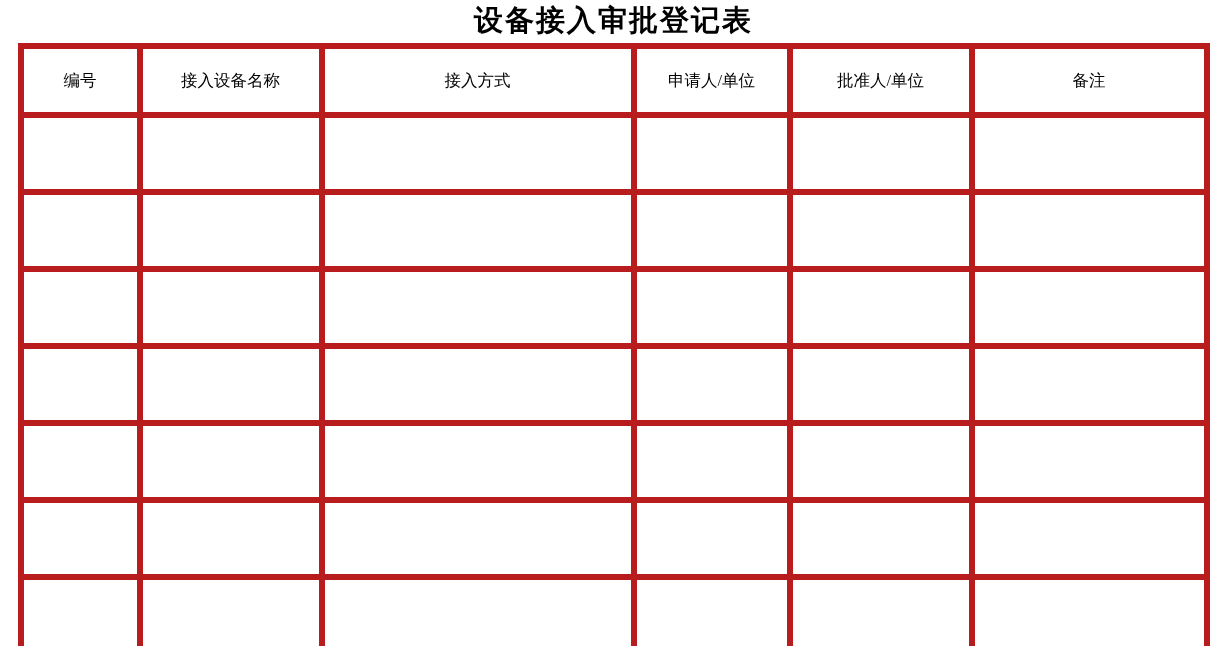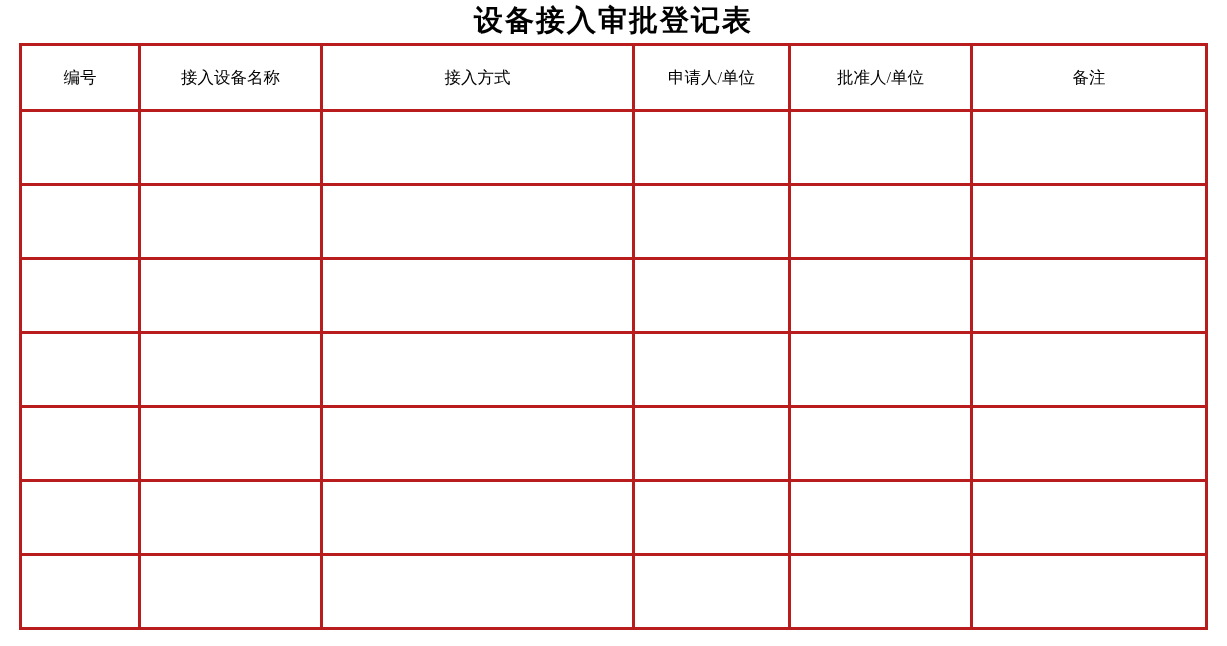--- a/index.html
+++ b/index.html
@@ -30,21 +30,21 @@
     padding-bottom: 8px;
     font-family: "Liberation Serif", "DejaVu Serif", serif;
   }
   table.reg-table {
     border-collapse: collapse;
     margin: 0 auto;
     width: 1186px;
     table-layout: fixed;
   }
   table.reg-table td {
-    border: 3px solid #b91c1c;
+    border: 6px solid #b91c1c;
     font-size: 16.5px;
     text-align: center;
     vertical-align: middle;
     padding: 0 2px;
     font-family: "Liberation Serif", "DejaVu Serif", serif;
   }
   table.reg-table tr.header-row td {
     height: 63px;
   }
   table.reg-table tr.data-row td {

